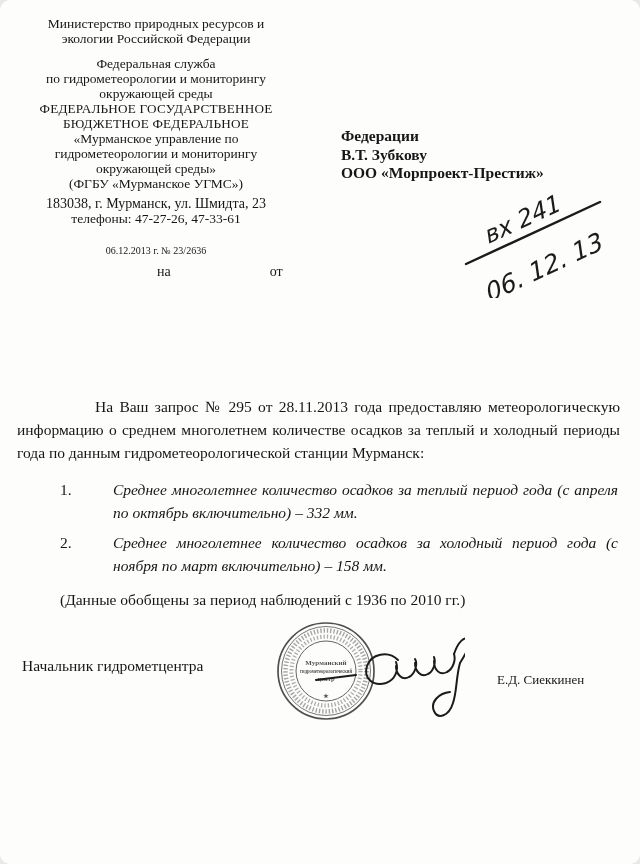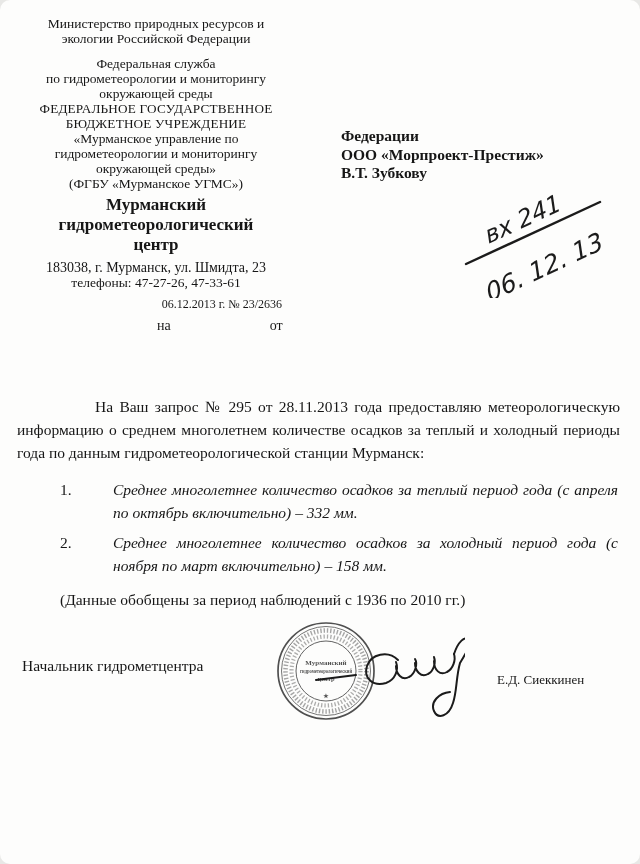--- a/index.html
+++ b/index.html
@@ -13,21 +13,21 @@
   
   .org-block{
     position:absolute; left:30px; top:16px; width:252px;
     text-align:center; font-size:13.5px; line-height:15px;
   }
   .org-block .line{white-space:nowrap;}
   .gap-s{height:10px;}
   .caps{font-size:13.2px; letter-spacing:.2px;}
   .center-name{font-weight:bold; font-size:17px; line-height:20px; margin-top:4px;}
   .addr{font-size:14px; margin-top:5px;}
-  .refline{font-size:12px; margin-top:7px;text-align:right;}
+  .refline{font-size:10px; margin-top:17px;}
   .na-ot{display:flex; justify-content:flex-start; padding-left:127px; gap:99px;
          font-size:14px; margin-top:6px;}
   
   .addressee{
     position:absolute; left:341px; top:127px;
     font-weight:bold; font-size:15.5px; line-height:18.5px; white-space:nowrap;
   }
   
   .hand-note{position:absolute; left:440px; top:183px;}
   .hand-note text{
@@ -60,43 +60,38 @@
 <div id="page">
 
   <div class="org-block">
     <div class="line">Министерство природных ресурсов и</div>
     <div class="line">экологии Российской Федерации</div>
     <div class="gap-s"></div>
     <div class="line">Федеральная служба</div>
     <div class="line">по гидрометеорологии и мониторингу</div>
     <div class="line">окружающей среды</div>
     <div class="line caps">ФЕДЕРАЛЬНОЕ  ГОСУДАРСТВЕННОЕ</div>
-    <div class="line caps">БЮДЖЕТНОЕ УЧРЕЖДЕНИЕ</div>
+    <div class="line caps">БЮДЖЕТНОЕ ФЕДЕРАЛЬНОЕ</div>
     <div class="line">«Мурманское  управление по</div>
     <div class="line">гидрометеорологии и мониторингу</div>
     <div class="line">окружающей среды»</div>
     <div class="line">(ФГБУ «Мурманское УГМС»)</div>
-    <div class="center-name">
-      <div class="line">Мурманский</div>
-      <div class="line">гидрометеорологический</div>
-      <div class="line">центр</div>
-    </div>
     <div class="line addr">183038, г. Мурманск, ул. Шмидта, 23</div>
     <div class="line">телефоны: 47-27-26, 47-33-61</div>
     <div class="line refline">06.12.2013 г. № 23/2636</div>
     <div class="na-ot">
       <span>на</span>
       <span>от</span>
     </div>
   </div>
 
   <div class="addressee">
     <div>Федерации</div>
+    <div>В.Т. Зубкову</div>
     <div>ООО «Морпроект-Престиж»</div>
-    <div>В.Т. Зубкову</div>
   </div>
 
   <svg class="hand-note" width="185" height="115" viewBox="0 0 185 115">
     <line x1="26" y1="81" x2="160" y2="19" stroke="#1b1b1b" stroke-width="2.4" stroke-linecap="round"></line>
     <text x="48" y="48" font-size="24" transform="rotate(-25 75 42) skewX(-6)">вх 241</text>
     <text x="48" y="92" font-size="25" transform="rotate(-25 105 80) skewX(-6)">06. 12. 13</text>
   </svg>
 
   <div class="body-text">
     <p class="para">На Ваш запрос № 295 от 28.11.2013 года предоставляю метеорологическую информацию о среднем многолетнем количестве осадков за теплый и холодный периоды года по данным гидрометеорологической станции Мурманск:</p>

